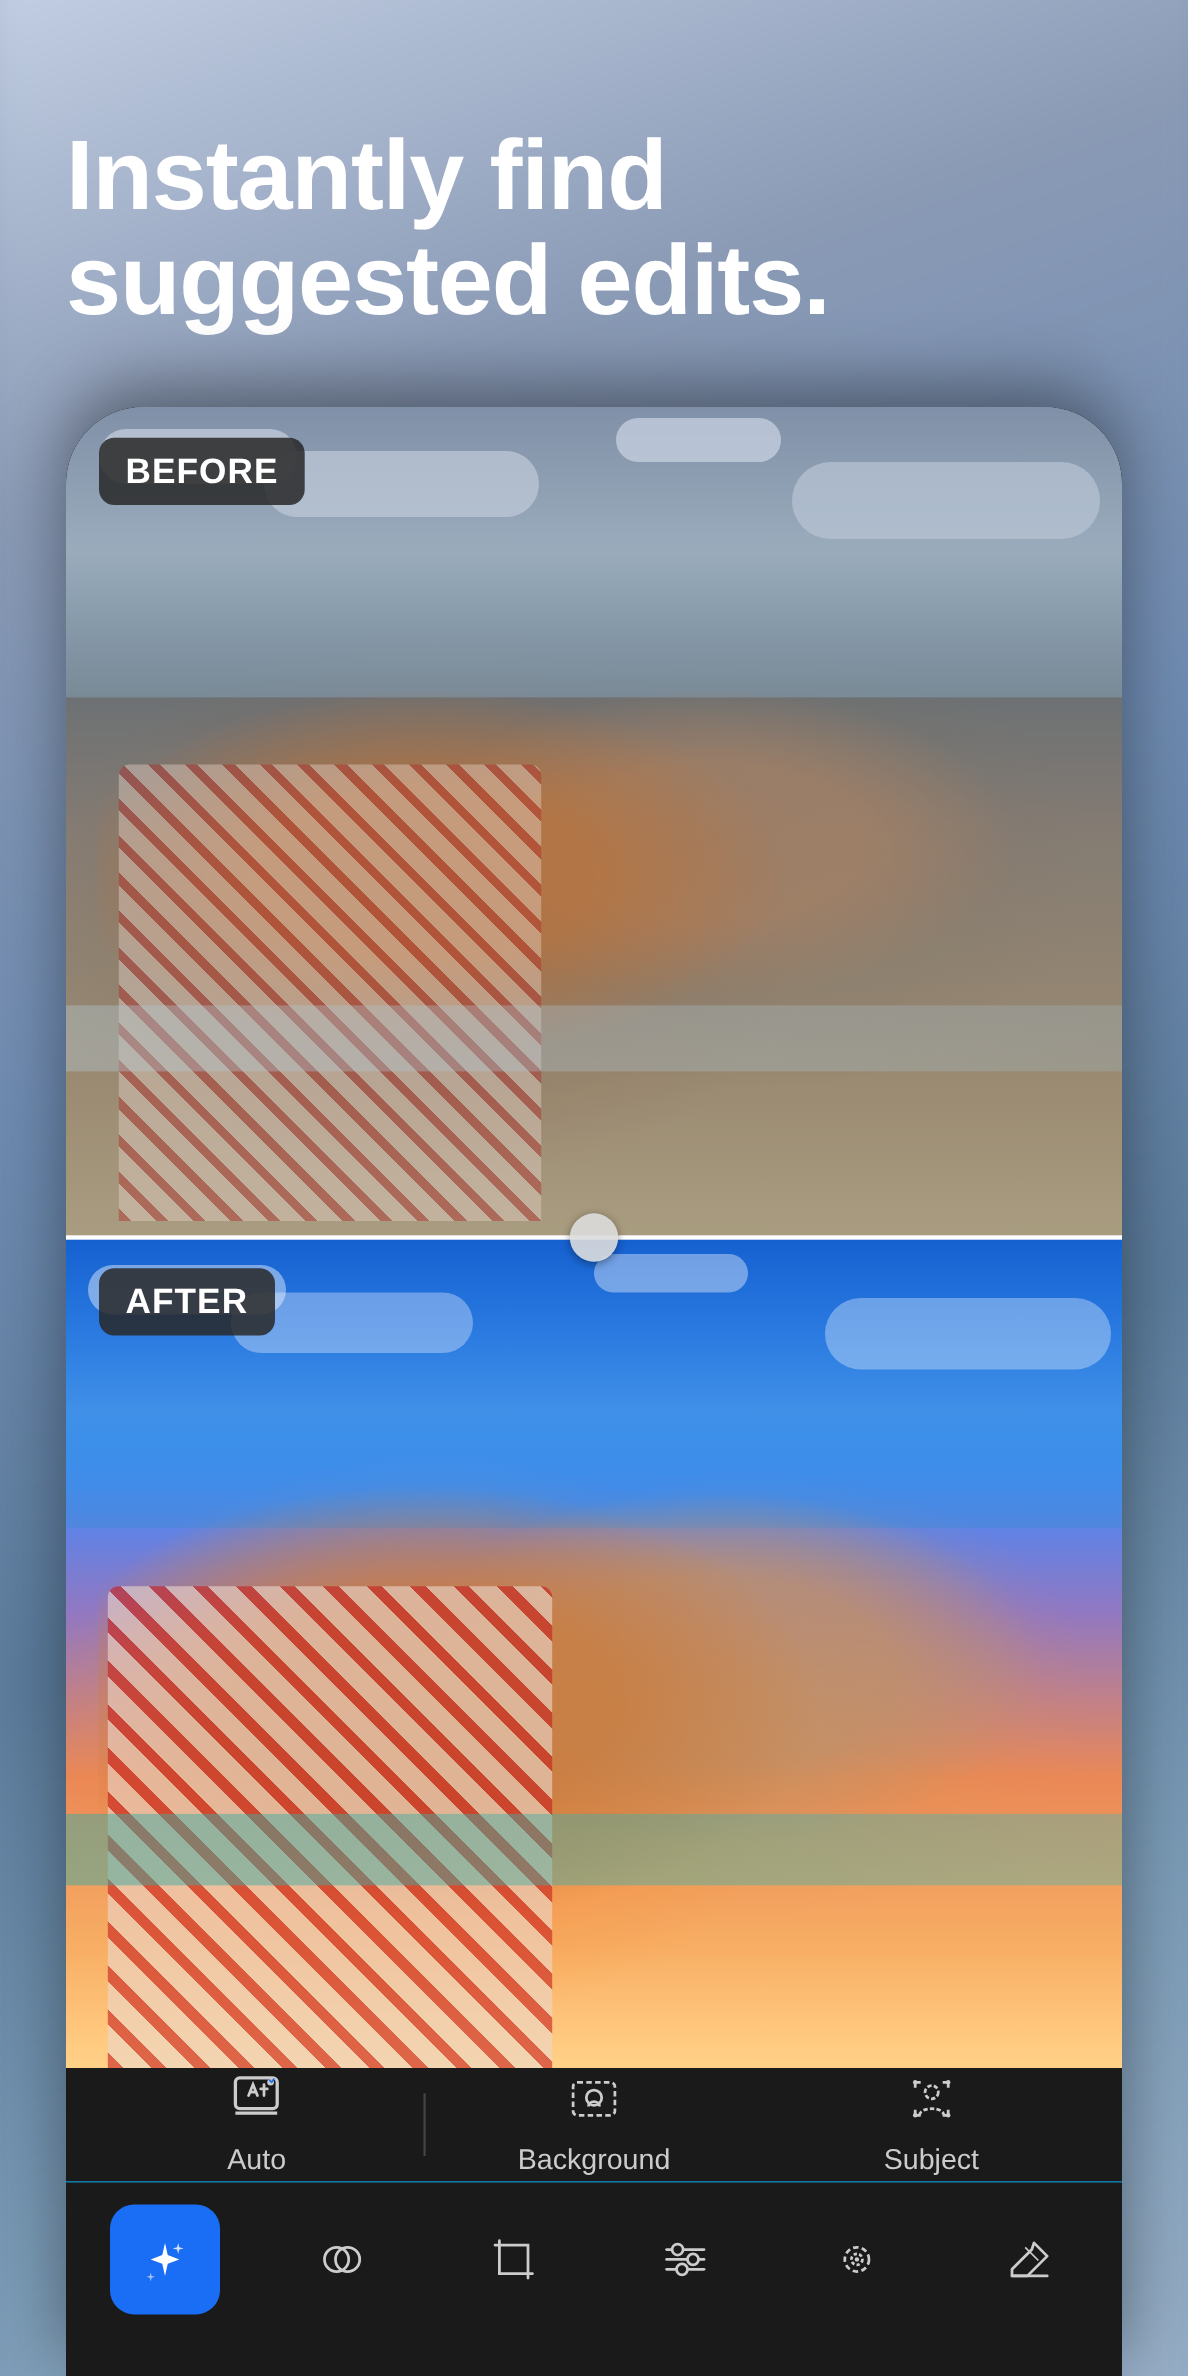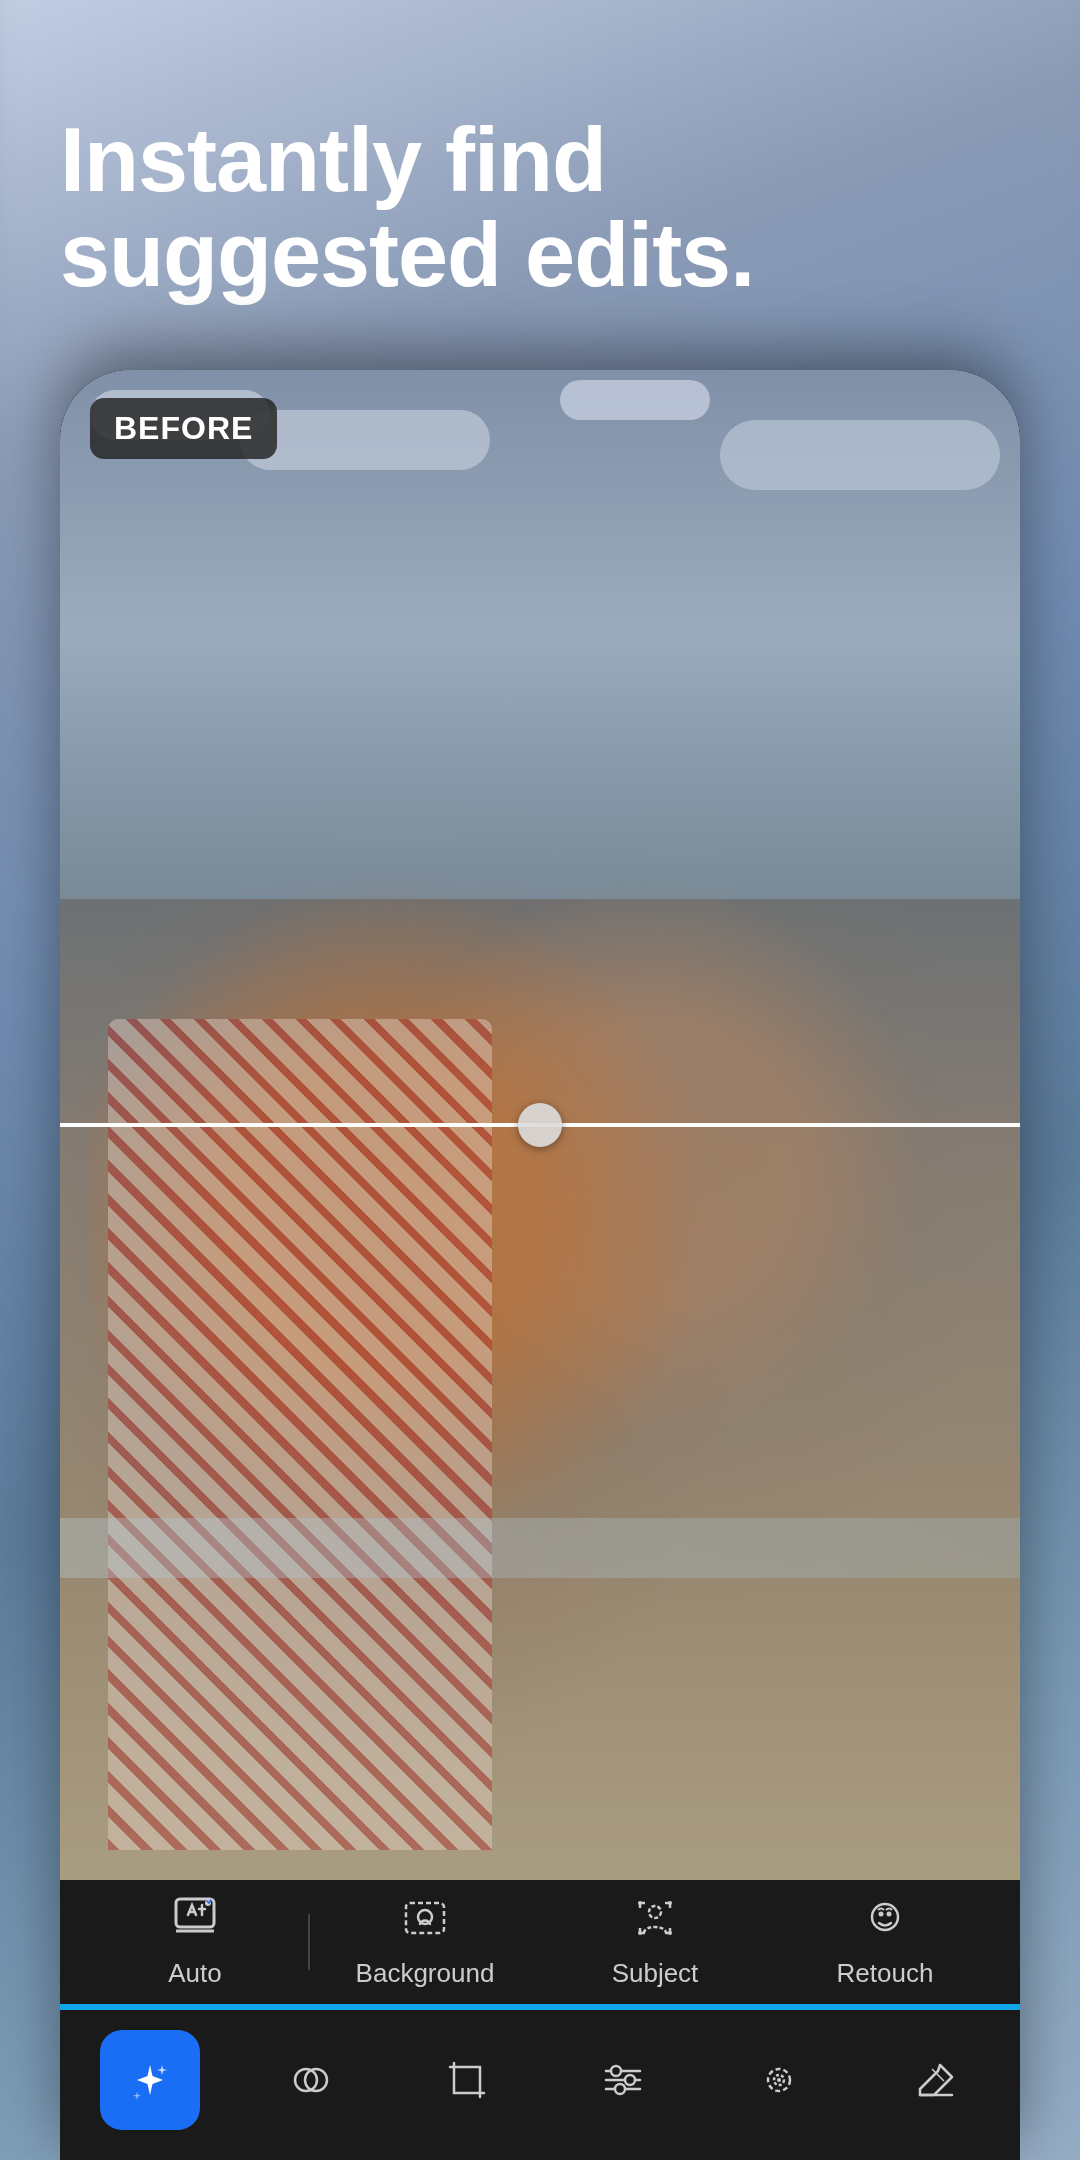--- a/index.html
+++ b/index.html
@@ -182,22 +182,22 @@
       right: 0;
       height: 280px;
       background: #1a1a1a;
       z-index: 30;
     }
 
     
     .edit-tabs {
       display: flex;
       align-items: center;
-      height: 130px;
-      border-bottom: 6px solid #0ea5e9;
+      height: 104px;
+      border-bottom: 1px solid #0ea5e9;
       padding: 0 20px;
     }
 
     .edit-tab {
       flex: 1;
       display: flex;
       flex-direction: column;
       align-items: center;
       justify-content: center;
       gap: 10px;
@@ -384,20 +384,34 @@
         <div class="clothing-before"></div>
         <div class="railing-before"></div>
 
         <div class="before-label">BEFORE</div>
       </div>
 
       <div class="divider-line">
         <div class="divider-handle"></div>
       </div>
 
+      <div class="image-half image-after">
+        <div class="sky-after">
+
+          <div class="cloud" style="background:rgba(255,255,255,0.6); width:180px; height:45px; top:25px; left:20px;"></div>
+          <div class="cloud" style="background:rgba(240,245,255,0.5); width:220px; height:55px; top:50px; left:150px;"></div>
+          <div class="cloud" style="background:rgba(255,255,255,0.55); width:140px; height:35px; top:15px; left:480px;"></div>
+          <div class="cloud" style="background:rgba(240,248,255,0.5); width:260px; height:65px; top:55px; right:10px;"></div>
+        </div>
+        <div class="people-area-after"></div>
+        <div class="clothing-after"></div>
+        <div class="railing-after"></div>
+
+        <div class="after-label">AFTER</div>
+      </div>
 
     </div>
 
     <div class="toolbar">
 
       <div class="edit-tabs">
         <div class="edit-tab">
           <span class="tab-icon" style="font-size:42px;">
             <svg width="46" height="46" viewBox="0 0 46 46" fill="none">
               <rect x="4" y="4" width="38" height="28" rx="4" stroke="#ccc" stroke-width="3" fill="none"></rect>
@@ -438,33 +452,20 @@
               <line x1="8" y1="38" x2="13" y2="38" stroke="#ccc" stroke-width="2.5"></line>
               <line x1="8" y1="38" x2="8" y2="33" stroke="#ccc" stroke-width="2.5"></line>
               <line x1="38" y1="38" x2="33" y2="38" stroke="#ccc" stroke-width="2.5"></line>
               <line x1="38" y1="38" x2="38" y2="33" stroke="#ccc" stroke-width="2.5"></line>
             </svg>
           </span>
           <span class="tab-label">Subject</span>
         </div>
 
 
-        <div class="edit-tab">
-          <span class="tab-icon">
-            <svg width="46" height="46" viewBox="0 0 46 46" fill="none">
-              <circle cx="23" cy="22" r="13" stroke="#ccc" stroke-width="2.5" fill="none"></circle>
-              <circle cx="19" cy="19" r="2.5" fill="#ccc"></circle>
-              <circle cx="27" cy="19" r="2.5" fill="#ccc"></circle>
-              <path d="M17 28 Q23 33 29 28" stroke="#ccc" stroke-width="2.5" fill="none" stroke-linecap="round"></path>
-              <path d="M16 15 Q19 12 22 15" stroke="#ccc" stroke-width="2" fill="none"></path>
-              <path d="M24 15 Q27 12 30 15" stroke="#ccc" stroke-width="2" fill="none"></path>
-            </svg>
-          </span>
-          <span class="tab-label">Retouch</span>
-        </div>
       </div>
 
       <div class="action-bar">
 
         <div class="action-btn active" style="background:#1a6ef5; border-radius:22px;">
           <svg width="46" height="46" viewBox="0 0 46 46" fill="none">
             <path d="M23 8 L25.5 19 L36 23 L25.5 27 L23 38 L20.5 27 L10 23 L20.5 19 Z" fill="white"></path>
             <path d="M35 8 L36 12 L40 13 L36 14 L35 18 L34 14 L30 13 L34 12 Z" fill="white" opacity="0.8"></path>
             <path d="M10 35 L10.8 38 L14 38.8 L10.8 39.6 L10 43 L9.2 39.6 L6 38.8 L9.2 38 Z" fill="white" opacity="0.6"></path>
           </svg>

